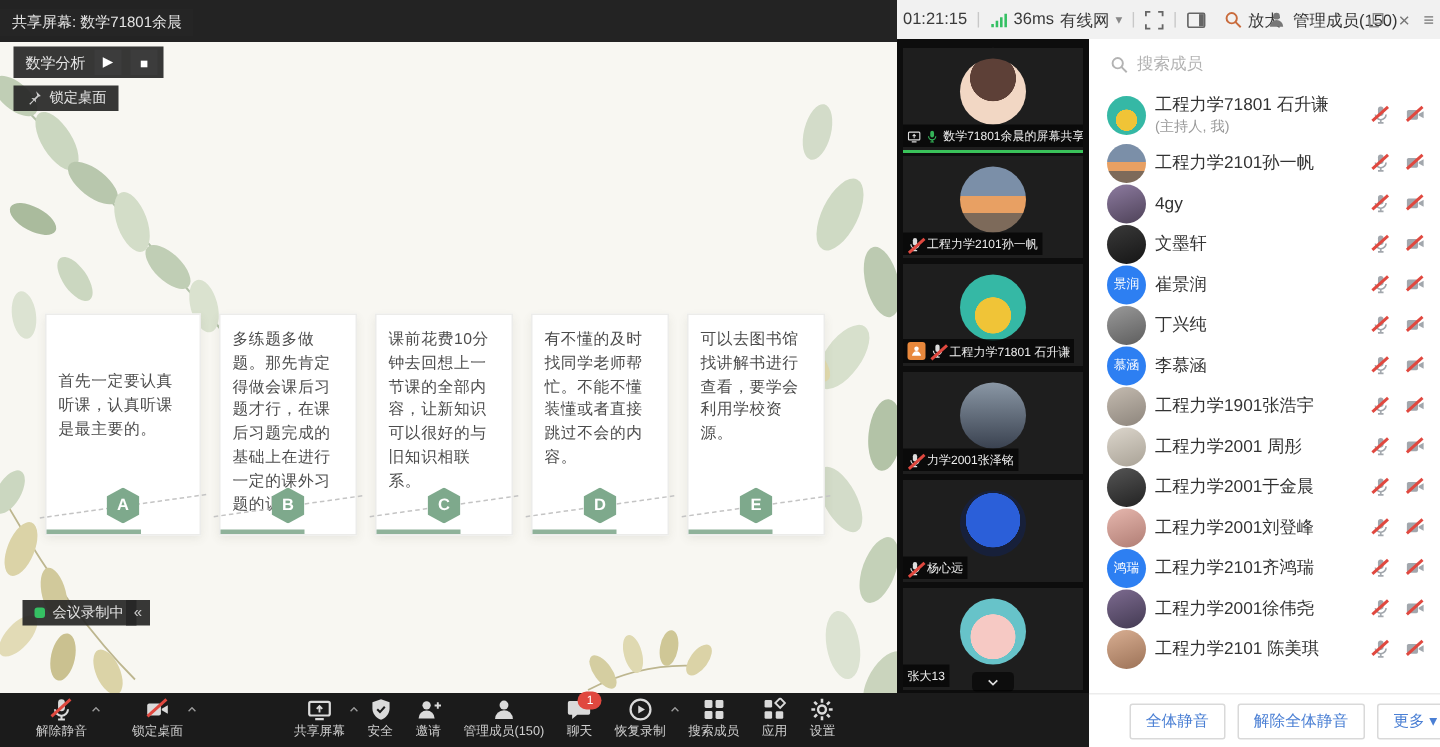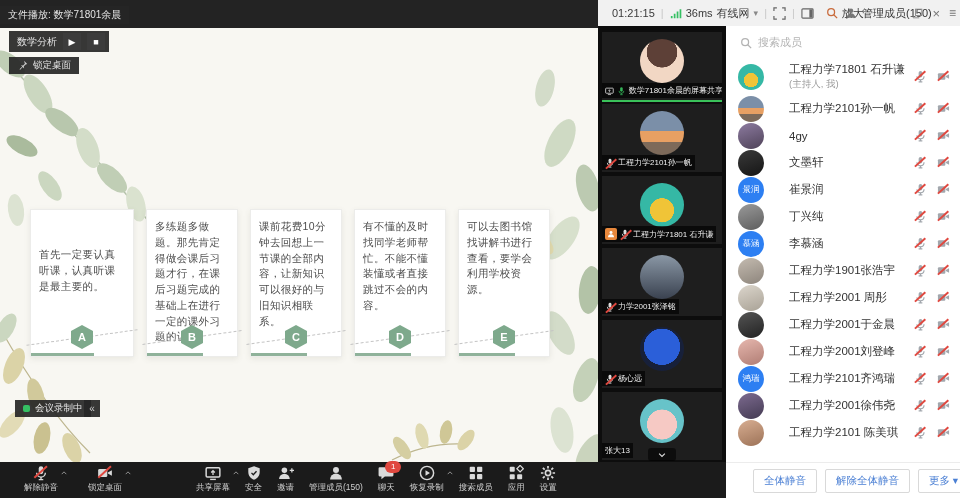--- a/index.html
+++ b/index.html
@@ -10,21 +10,21 @@
   .ic{position:relative;display:inline-block;line-height:0}
   .ic svg{width:100%;height:100%}
   .ic.slash::after{content:"";position:absolute;left:-1px;top:6px;width:17px;height:1.6px;
        background:#e0483f;transform:rotate(-42deg);transform-origin:50% 50%}
   .ic.s12.slash::after{width:14px;top:5px}
 
   
   #topbar{left:598px;top:0;width:362px;height:26px;background:#f1f1f1;border-bottom:1px solid #ddd;
           display:flex;align-items:center;font-size:11px;color:#3a3a3a}
   #topbar .sep{color:#c8c8c8;margin:0 6px}
-  #tb-left{display:flex;align-items:center;padding-left:14px}
+  #tb-left{display:flex;align-items:center;padding-left:4px}
   #tb-members{position:absolute;left:247px;display:flex;align-items:center;gap:5px;color:#333}
   #tb-winicons{position:absolute;right:4px;display:flex;align-items:center;gap:9px;color:#777}
   .netgrp{display:flex;align-items:center;gap:4px}
   .caret{font-size:9px;color:#888}
 
   
   #share{left:0;top:0;width:598px;height:462px;background:#f8f7f2;overflow:hidden}
   #share-topband{left:0;top:0;width:598px;height:28px;background:#232323}
   .opill{background:rgba(38,38,38,.92);color:#e4e4e4;display:flex;align-items:center;
          padding:0 8px;font-size:10px;white-space:nowrap}
@@ -71,21 +71,21 @@
   .vav6{background:radial-gradient(circle at 50% 58%,#f6c9c4 0 44%,#67c3c9 45%)}
   #strip-down{left:648px;top:448px;width:28px;height:13px;background:rgba(0,0,0,.55);color:#ddd;
         display:flex;align-items:center;justify-content:center;border-radius:3px}
 
   
   #panel{left:726px;top:26px;width:234px;height:436px;background:#fff;overflow:hidden}
   #searchbar{position:absolute;left:14px;top:9px;display:flex;align-items:center;gap:6px;color:#b3b3b3;font-size:11px}
   #mlist{position:absolute;left:0;top:32px;right:0}
   .mrow{display:flex;align-items:center;height:27px;padding:0 10px 0 12px;cursor:pointer}
   .mrow.tall{height:37px}
-  .mav{width:26px;height:26px;border-radius:50%;flex:0 0 auto;margin-right:25px}
+  .mav{width:26px;height:26px;border-radius:50%;flex:0 0 auto;margin-right:6px}
   .mav.tav{background:#2d7ff2;color:#fff;font-size:8.5px;display:flex;align-items:center;justify-content:center;letter-spacing:0}
   .mtxt{flex:1;min-width:0}
   .mname{font-size:11.5px;color:#333;white-space:nowrap;overflow:hidden;text-overflow:ellipsis}
   .msub{font-size:9.5px;color:#9a9a9a;margin-top:1px}
   .mics{display:flex;align-items:center;gap:10px;color:#a2a7ad}
   .mics .on{color:#34b458}
   .mics .camdark{color:#666}
   .mav1{background:radial-gradient(circle at 50% 62%,#f0c437 0 34%,#35b8a5 35%)}
   .mav2{background:radial-gradient(circle at 50% 30%,#5d4037 0 40%,#f2d7c4 41%)}
   .mav3{background:linear-gradient(180deg,#7b8fa8 0 45%,#e8a063 45% 70%,#7d6a5a 70%)}
@@ -272,21 +272,21 @@
     </div>
     <div class="card">
       <div class="txt">可以去图书馆找讲解书进行查看，要学会利用学校资源。</div>
       <div class="dashline"></div>
       <div class="hex">E</div>
       <div class="gbar"></div>
     </div>
   </div>
 
   <div id="share-topband" class="abs"></div>
-  <div id="speaking" class="abs opill">文件播放: 数学71801余晨</div>
+  <div id="speaking" class="abs opill">共享屏幕: 数学71801余晨</div>
   <div id="fileplay" class="abs opill">
     <span>数学分析</span>
     <span class="pbtn">▶</span>
     <span class="pbtn">■</span>
   </div>
   <div id="pinpill" class="abs opill">
     <span class="ic s12" style="width:11px;height:11px;color:#ccc">
         <svg>
           <use href="#i-pin"></use>
         </svg>

